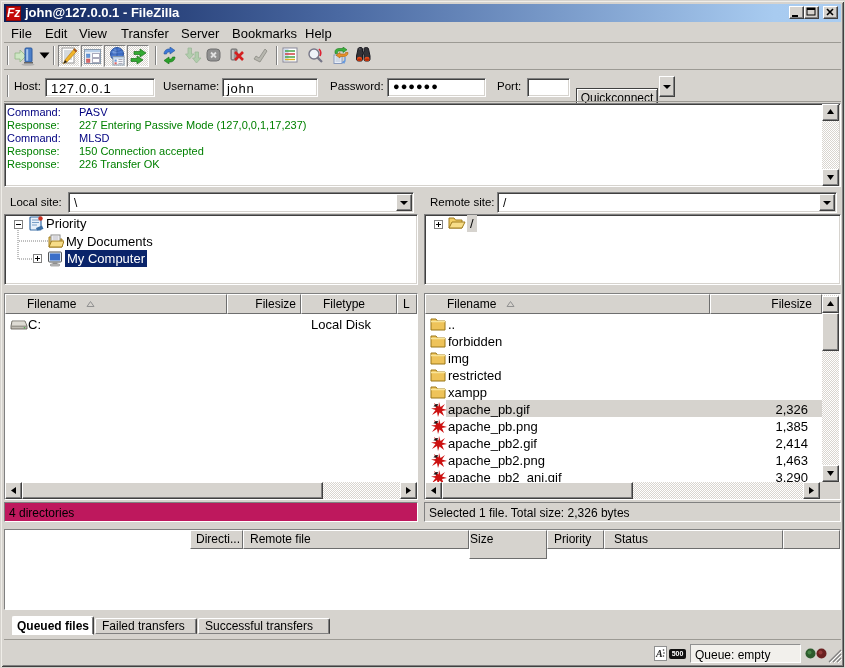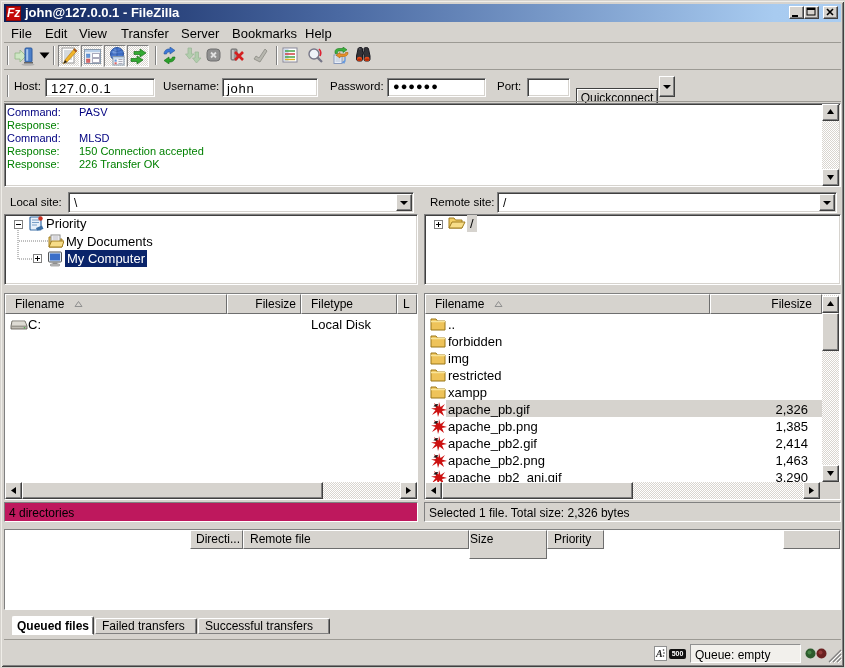--- a/index.html
+++ b/index.html
@@ -9,21 +9,21 @@
 .raised { border:1px solid; border-color:#fff #404040 #404040 #fff; box-shadow: inset -1px -1px 0 #808080; background:#d6d3ce; }
 .field { background:#fff; border:1px solid; border-color:#808080 #fff #fff #808080; box-shadow: inset 1px 1px 0 #404040, inset -1px -1px 0 #d6d3ce; }
 .checker { background-image: repeating-conic-gradient(#fff 0% 25%, #d9d5cf 0% 50%); background-size:2px 2px; }
 .sep-line { position:absolute; left:0; right:0; height:1px; background:#9c9a94; }
 .grip { position:absolute; width:2px; border-left:1px solid #808080; border-right:1px solid #fff; }
 svg { display:block; }
 .sbtn { width:17px; height:17px; }
 .sbtn svg { margin:0; }
 .trow { position:absolute; height:17px; line-height:17px; font-size:13px; white-space:nowrap; }
 .ticon { position:absolute; }
-.hcol { position:absolute; top:0; height:20px; border:1px solid; border-color:#fff #6e6e6e #6e6e6e #fff; background:#d6d3ce; line-height:18px; font-size:12px; padding-left:9px; overflow:hidden; white-space:nowrap; }
+.hcol { position:absolute; top:0; height:20px; border:1px solid; border-color:#fff #6e6e6e #6e6e6e #fff; background:#d6d3ce; line-height:18px; font-size:12px; padding-left:21px; overflow:hidden; white-space:nowrap; }
 </style></head>
 <body>
 
 <div class="abs" style="left:0;top:0;width:845px;height:668px; border:1px solid #d6d3ce; box-shadow: inset 1px 1px 0 #efede8, inset -1px -1px 0 #404040, inset 2px 2px 0 #d6d3ce, inset -2px -2px 0 #808080;"></div>
 
 <div class="abs" style="left:4px;top:4px;width:837px;height:18px; background:linear-gradient(90deg,#0c2058 0%,#4a69a2 40%,#a8cbf0 92%,#aacdf2 100%);"></div>
 <div class="abs" style="left:6px;top:6px;width:15px;height:15px;background:#c40a0a;border:1px solid #8e0606;color:#fff;font-weight:bold;font-style:italic;font-size:12px;text-align:center;line-height:13px;">Fz</div>
 <div class="abs" style="left:25px;top:5px;color:#fff;font-weight:bold;font-size:13px;">john@127.0.0.1 - FileZilla</div>
 
 <div class="abs raised" style="left:789px;top:6px;width:15px;height:13px;">
@@ -187,21 +187,21 @@
 <div class="abs raised" style="left:659px;top:76px;width:16px;height:21px;">
     <svg width="14" height="19">
       <path d="M3 8 L11 8 L7 12 Z" fill="#000"></path>
     </svg>
   </div>
 <div class="sep-line" style="top:101px;left:4px;right:4px;"></div>
 
 <div class="abs sunken" style="left:4px;top:103px;width:837px;height:84px;"></div>
 <div id="log" class="abs" style="left:7px;top:106px;width:810px;height:78px;line-height:13px;font-size:11px;">
 <div><span style="color:#000080;">Command:</span><span style="position:absolute;left:72px;color:#000080;">PASV</span></div>
-<div><span style="color:#008000;">Response:</span></div>
+<div><span style="color:#008000;">Response:</span><span style="position:absolute;left:72px;color:#008000;">227 Entering Passive Mode (127,0,0,1,17,237)</span></div>
 <div><span style="color:#000080;">Command:</span><span style="position:absolute;left:72px;color:#000080;">MLSD</span></div>
 <div><span style="color:#008000;">Response:</span><span style="position:absolute;left:72px;color:#008000;">150 Connection accepted</span></div>
 <div><span style="color:#008000;">Response:</span><span style="position:absolute;left:72px;color:#008000;">226 Transfer OK</span></div>
 </div>
 
 <div class="abs checker" style="left:822px;top:104px;width:17px;height:82px;"></div>
 <div class="abs raised sbtn" style="left:822px;top:104px;">
     <svg width="15" height="15">
       <path d="M7.5 4 L11 9 L4 9 Z" fill="#000"></path>
     </svg>
@@ -413,20 +413,21 @@
 <div class="abs" style="left:424px;top:502px;width:417px;height:20px;border:1px solid;border-color:#808080 #fff #fff #808080;background:#d6d3ce;">
     <div style="margin:3px 0 0 4px;">Selected 1 file. Total size: 2,326 bytes</div>
   </div>
 
 <div class="abs sunken2" style="left:4px;top:529px;width:837px;height:81px;"></div>
 <div id="queue" class="abs" style="left:5px;top:530px;width:835px;height:79px;">
   <div class="hcol" style="left:185px;width:53px;height:19px;line-height:17px;padding-left:5px;">Directi...</div>
   <div class="hcol" style="left:238px;width:226px;height:19px;line-height:17px;padding-left:6px;">Remote file</div>
   <div class="hcol" style="left:464px;width:78px;height:29px;line-height:17px;text-align:left;padding:0 6px 0 0;">Size</div>
   <div class="hcol" style="left:542px;width:57px;height:19px;line-height:17px;padding-left:6px;">Priority</div>
+  <div class="hcol" style="left:599px;width:179px;height:19px;line-height:17px;padding-left:9px;">Status</div>
   <div class="hcol" style="left:778px;width:57px;height:19px;line-height:17px;"></div>
 </div>
 
 <div id="tabs" class="abs" style="left:4px;top:615px;width:837px;height:22px;">
   <div class="abs" style="left:8px;top:1px;width:82px;height:19px;background:#fff;border:1px solid;border-color:#fff #404040 #fff #fff;border-radius:2px 2px 0 0;box-shadow:inset -1px 0 0 #808080, inset 1px 1px 0 #fff;z-index:2;"></div>
   <div class="abs" style="left:13px;top:4px;font-weight:bold;z-index:3;">Queued files</div>
   <div class="abs" style="left:91px;top:3px;width:102px;height:16px;background:#d6d3ce;border:1px solid;border-color:#fff #404040 #808080 #fff;border-radius:2px 2px 0 0;box-shadow:inset -1px 0 0 #808080;"></div>
   <div class="abs" style="left:98px;top:4px;">Failed transfers</div>
   <div class="abs" style="left:194px;top:3px;width:132px;height:16px;background:#d6d3ce;border:1px solid;border-color:#fff #404040 #808080 #fff;border-radius:2px 2px 0 0;box-shadow:inset -1px 0 0 #808080;"></div>
   <div class="abs" style="left:201px;top:4px;">Successful transfers</div>

